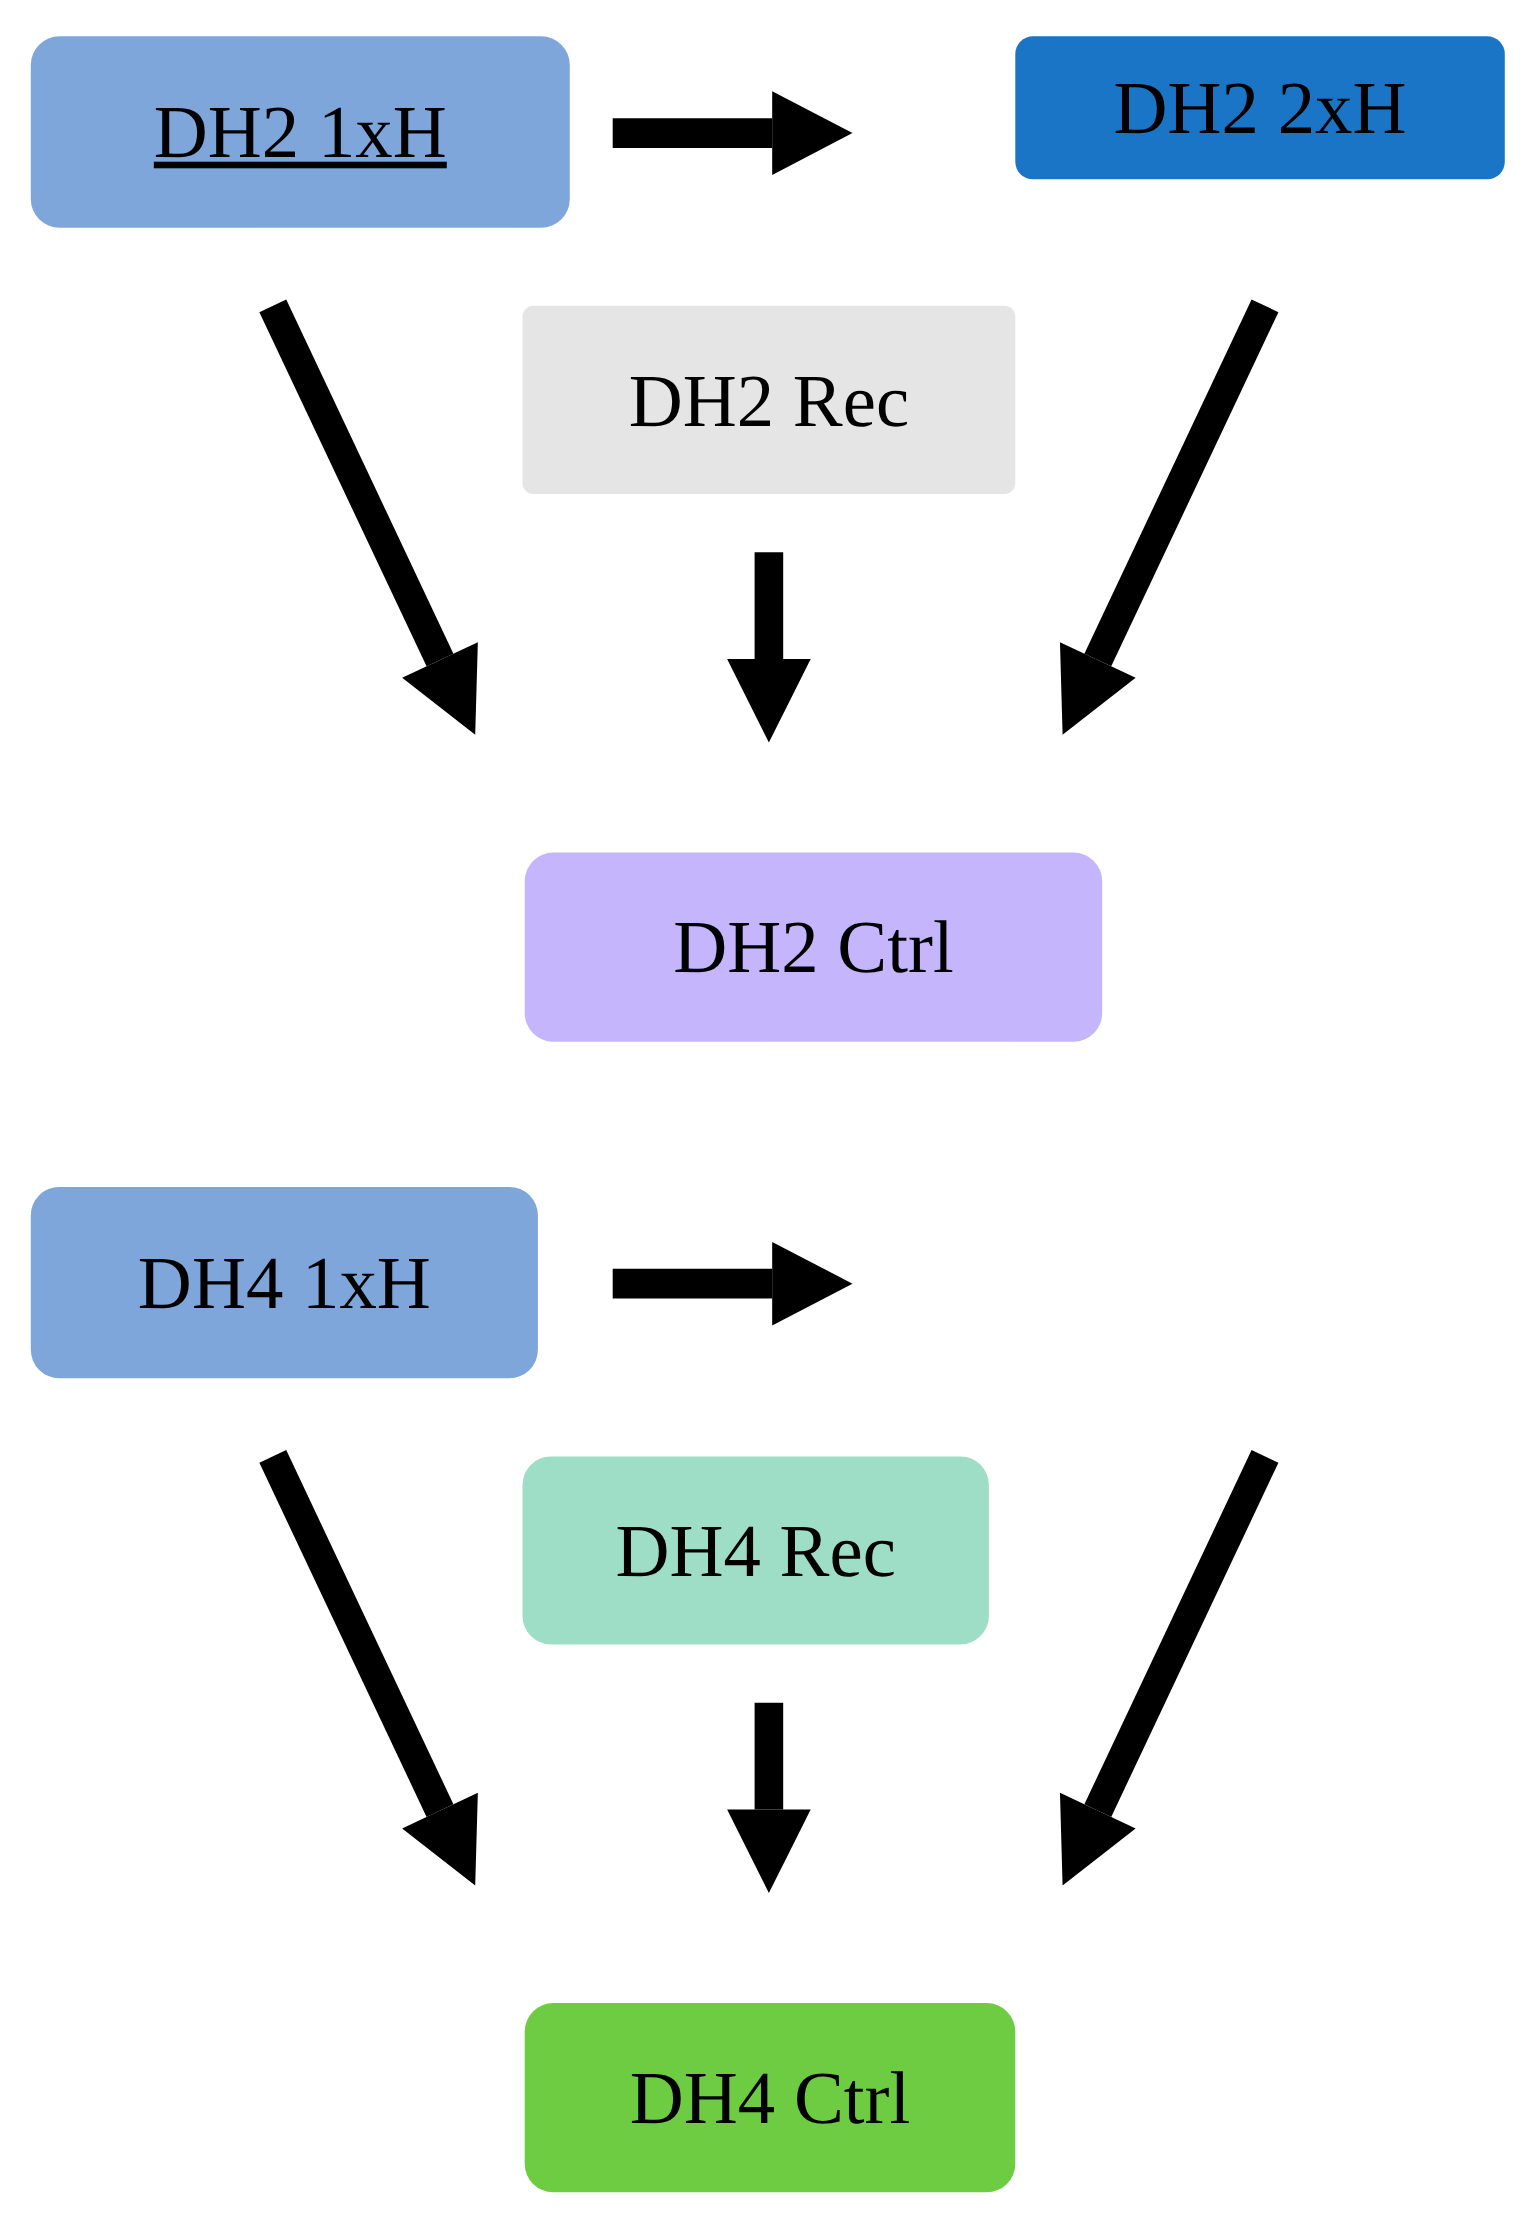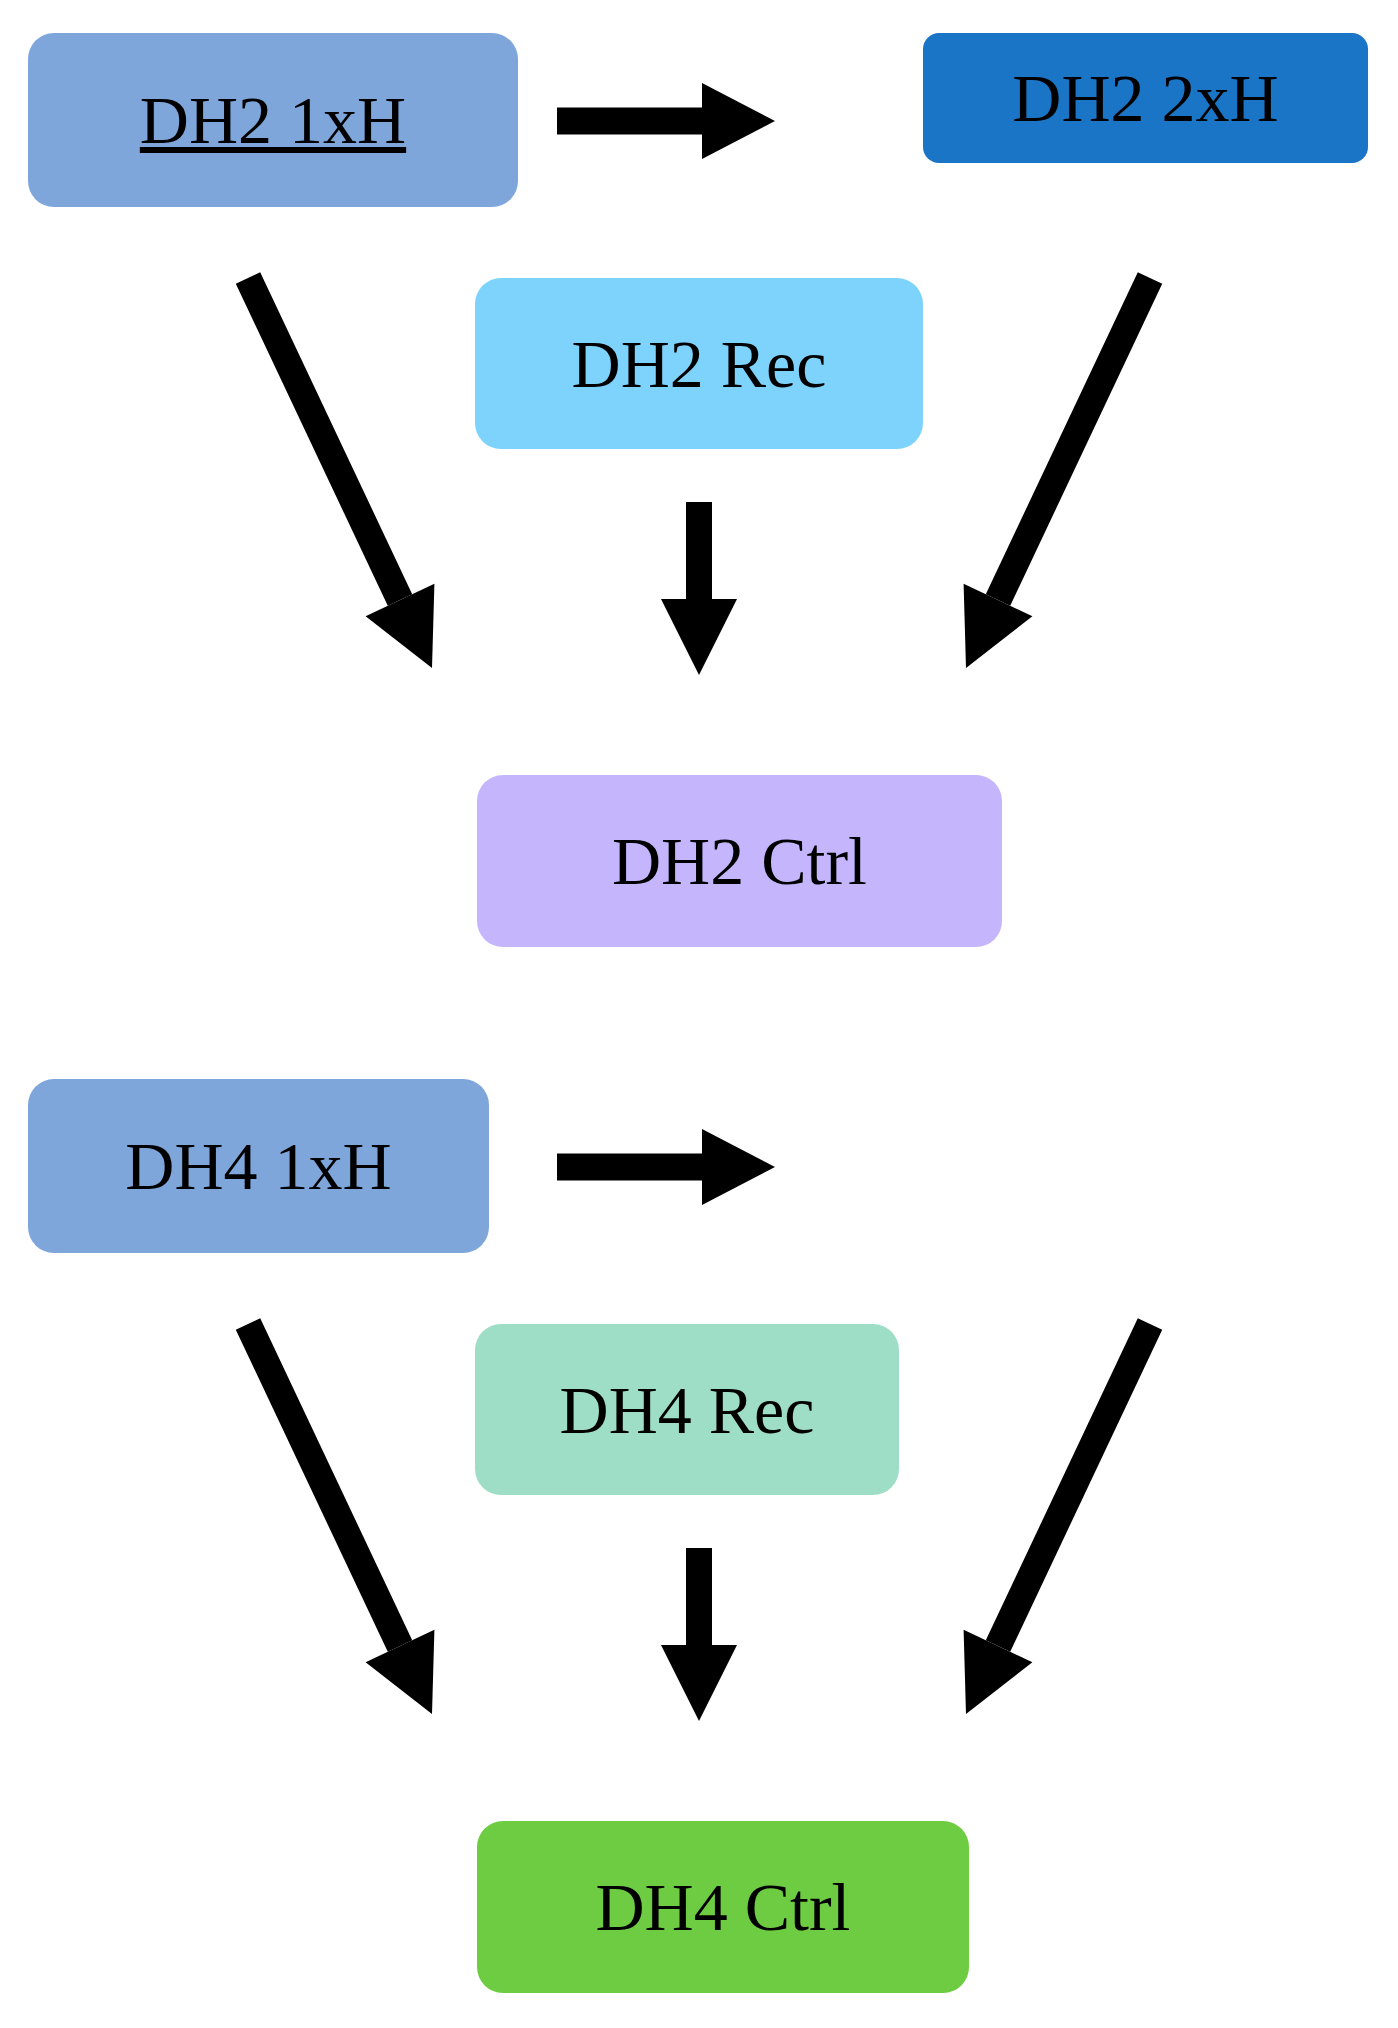--- a/index.html
+++ b/index.html
@@ -42,38 +42,38 @@
 <div class="canvas" style="background-color: rgb(255, 255, 255);">
 
   <div class="node" style="left: 28px; top: 33px; width: 490px; height: 174px; background-color: rgb(126, 166, 219); text-decoration: underline;">
     <span>DH2 1xH</span>
   </div>
 
   <div class="node" style="left: 923px; top: 33px; width: 445px; height: 130px; background-color: rgb(27, 117, 199); border-radius: 16px;">
     <span>DH2 2xH</span>
   </div>
 
-  <div class="node" style="left: 475px; top: 278px; width: 448px; height: 171px; background-color: #7dd3fc;">
+  <div class="node" style="left: 475px; top: 278px; width: 448px; height: 171px; background-color: #e5e5e5; border-radius: 10px;">
     <span>DH2 Rec</span>
   </div>
 
   <div class="node" style="left: 477px; top: 775px; width: 525px; height: 172px; background-color: #c4b5fd;">
     <span>DH2 Ctrl</span>
   </div>
 
   <div class="node" style="left: 28px; top: 1079px; width: 461px; height: 174px; background-color: rgb(126, 166, 219);">
     <span>DH4 1xH</span>
   </div>
 
 
   <div class="node" style="left: 475px; top: 1324px; width: 424px; height: 171px; background-color: rgb(158, 222, 198);">
     <span>DH4 Rec</span>
   </div>
 
-  <div class="node" style="left: 477px; top: 1821px; width: 492px; height: 172px; background-color: rgb(109, 204, 66);">
+  <div class="node" style="left: 477px; top: 1821px; width: 446px; height: 172px; background-color: rgb(109, 204, 66);">
     <span>DH4 Ctrl</span>
   </div>
 
   <svg class="arrow-layer" width="1398" height="2028" viewBox="0 0 1398 2028">
     <g class="arrow" stroke="currentColor" fill="currentColor" style="color: rgb(0, 0, 0);">
 
       <g>
         <line x1="557" y1="121" x2="702" y2="121" stroke-width="27"></line>
         <polygon points="702,83 702,159 775,121" stroke="none"></polygon>
       </g>

